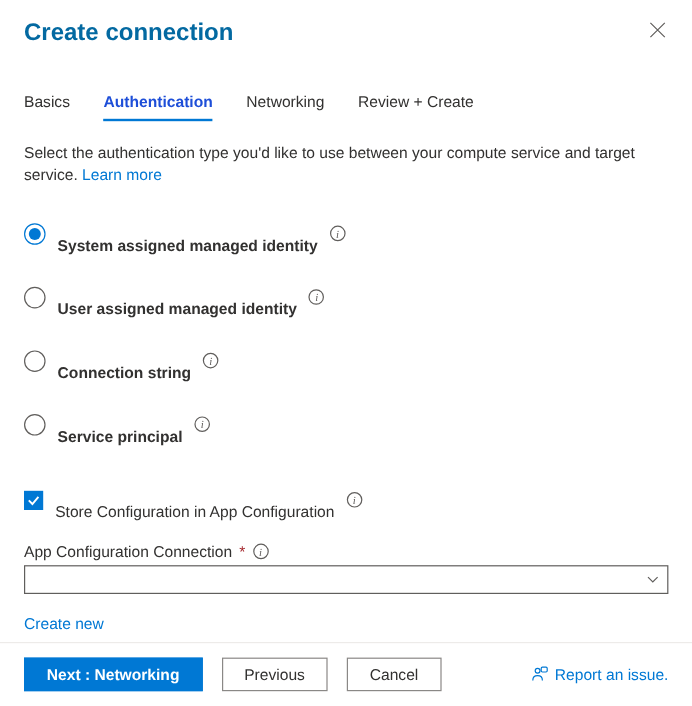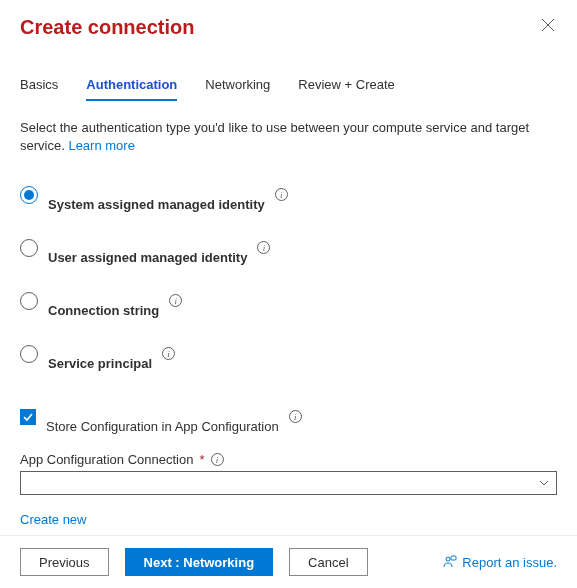--- a/index.html
+++ b/index.html
@@ -9,21 +9,21 @@
     font-size: 13px;
     color: #323130;
     background: #fff;
     width: 577px;
     height: 588px;
     overflow: hidden;
     position: relative;
   }
   .panel { padding: 16px 20px 0 20px; }
   .header { display: flex; align-items: flex-start; justify-content: space-between; margin-bottom: 20px; }
-  .title { font-size: 20px; font-weight: 600; color: #b91c1c; }
+  .title { font-size: 20px; font-weight: 600; color: #0369a1; }
   .close { cursor: pointer; color: #605e5c; padding: 2px; }
   .close svg { display: block; }
   .tabs { display: flex; gap: 28px; border-bottom: 1px solid transparent; margin-bottom: 18px; margin-top: 32px; }
   .tab { padding: 6px 0 8px 0; cursor: pointer; color: #323130; position: relative; }
   .tab.active { color: #1d4ed8; font-weight: 700; }
   .tab.active::after {
     content: ""; position: absolute; left: 0; right: 0; bottom: -1px;
     height: 2px; background: #0078d4;
   }
   .desc { color: #323130; line-height: 1.4; margin-bottom: 22px; }
@@ -148,22 +148,22 @@
     <span class="create-new">Create new</span>
   </div>
 
   <div class="advanced">
     <span class="chev">❯</span>
     <span>Advanced</span>
   </div>
 </div>
 
 <div class="footer">
+  <div class="btn primary">Next : Networking</div>
   <div class="btn">Previous</div>
-  <div class="btn primary">Next : Networking</div>
   <div class="btn">Cancel</div>
   <div class="report">
     <svg width="14" height="14" viewBox="0 0 14 14">
         <circle cx="5" cy="4" r="2" fill="none" stroke="#0078d4" stroke-width="1"></circle>
         <path d="M1 12 C1 9 3 8 5 8 C7 8 9 9 9 12" fill="none" stroke="#0078d4" stroke-width="1"></path>
         <rect x="8" y="1" width="5" height="4" rx="1" fill="none" stroke="#0078d4" stroke-width="1"></rect>
       </svg>
     <span>Report an issue.</span>
   </div>
 </div>

